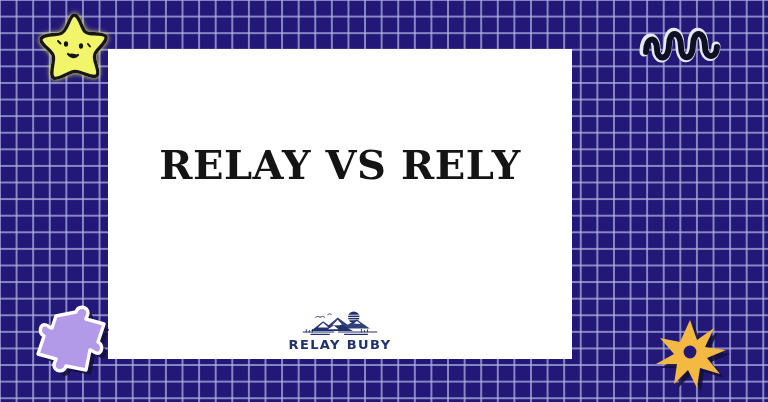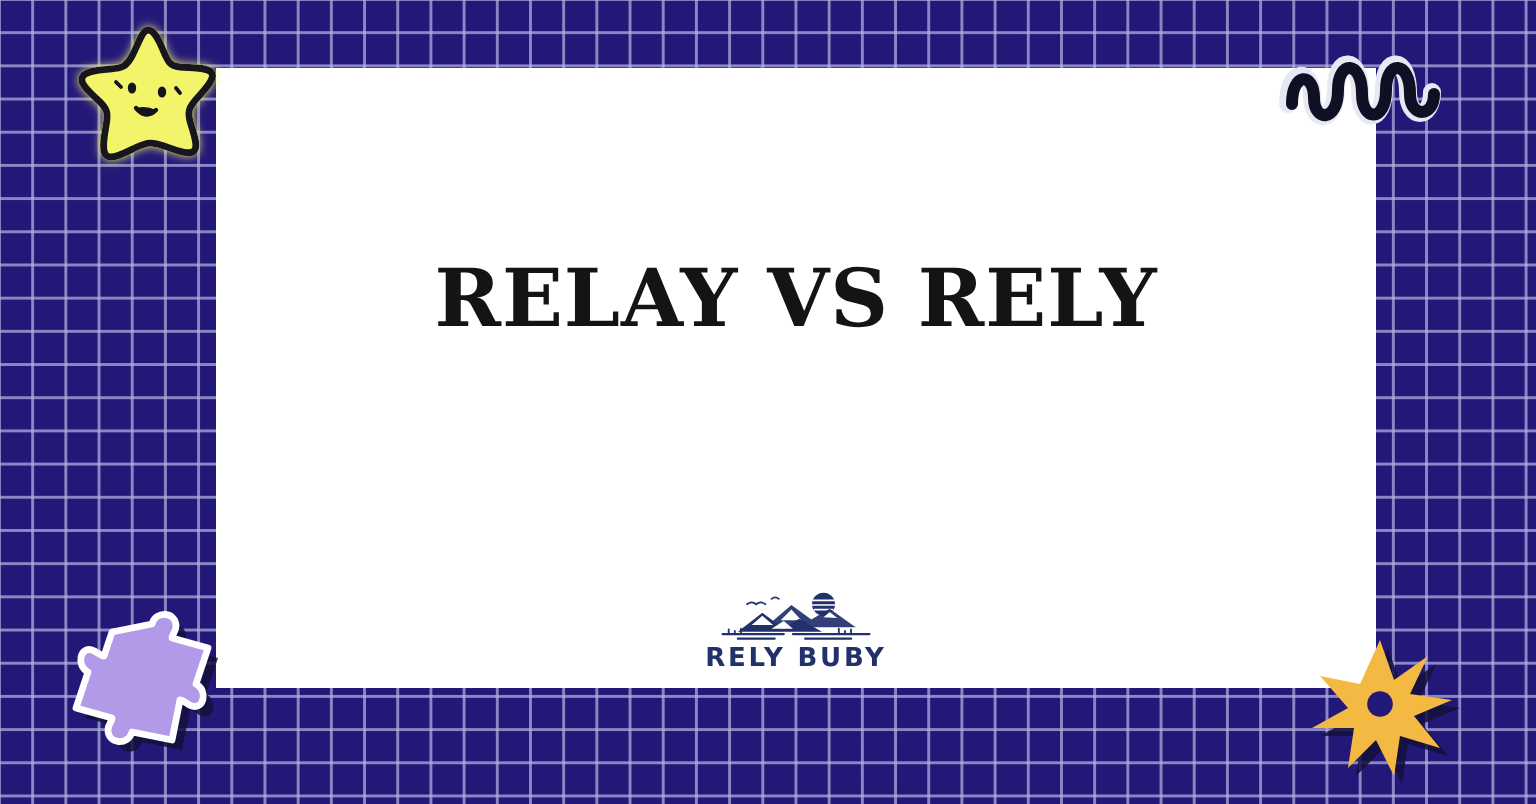--- a/index.html
+++ b/index.html
@@ -23,22 +23,22 @@
       linear-gradient(to bottom, rgba(176,178,224,0.72) 0px, rgba(176,178,224,0.72) 1.5px, transparent 1.5px);
     background-size: 16.6px 16.6px, 16.6px 16.6px;
     background-position: -1px -1px, -1px -1px;
     overflow: hidden;
   }
 
   
   #card {
     position: absolute;
     left: 108px;
-    top: 34px;
-    width: 580px;
+    top: 49px;
+    width: 464px;
     height: 310px;
     background: #ffffff;
     box-sizing: border-box;
   }
 
   #card-inner {
     position: absolute;
     left: 0;
     top: 0;
     right: 0;
@@ -160,21 +160,21 @@
 
           <g stroke="#22306b" stroke-width="1.2" stroke-linecap="round">
             <line x1="16" y1="24.5" x2="16" y2="27.5"></line>
             <line x1="20" y1="25.5" x2="20" y2="27.5"></line>
             <line x1="24" y1="24" x2="24" y2="27.5"></line>
             <line x1="88" y1="24" x2="88" y2="27.5"></line>
             <line x1="92" y1="25.5" x2="92" y2="27.5"></line>
             <line x1="96" y1="24.5" x2="96" y2="27.5"></line>
           </g>
         </svg>
-        <div id="logo-text">RELY BUBY</div>
+        <div id="logo-text">RELAY BUBY</div>
       </div>
 
     </div>
   </div>
 
   <svg class="sticker" id="sticker-star" viewBox="0 0 92 92">
     <defs>
       <filter id="starGlow" x="-30%" y="-30%" width="160%" height="160%">
         <feDropShadow dx="0" dy="0" stdDeviation="2.4" flood-color="#f2f46b" flood-opacity="0.95"></feDropShadow>
       </filter>

